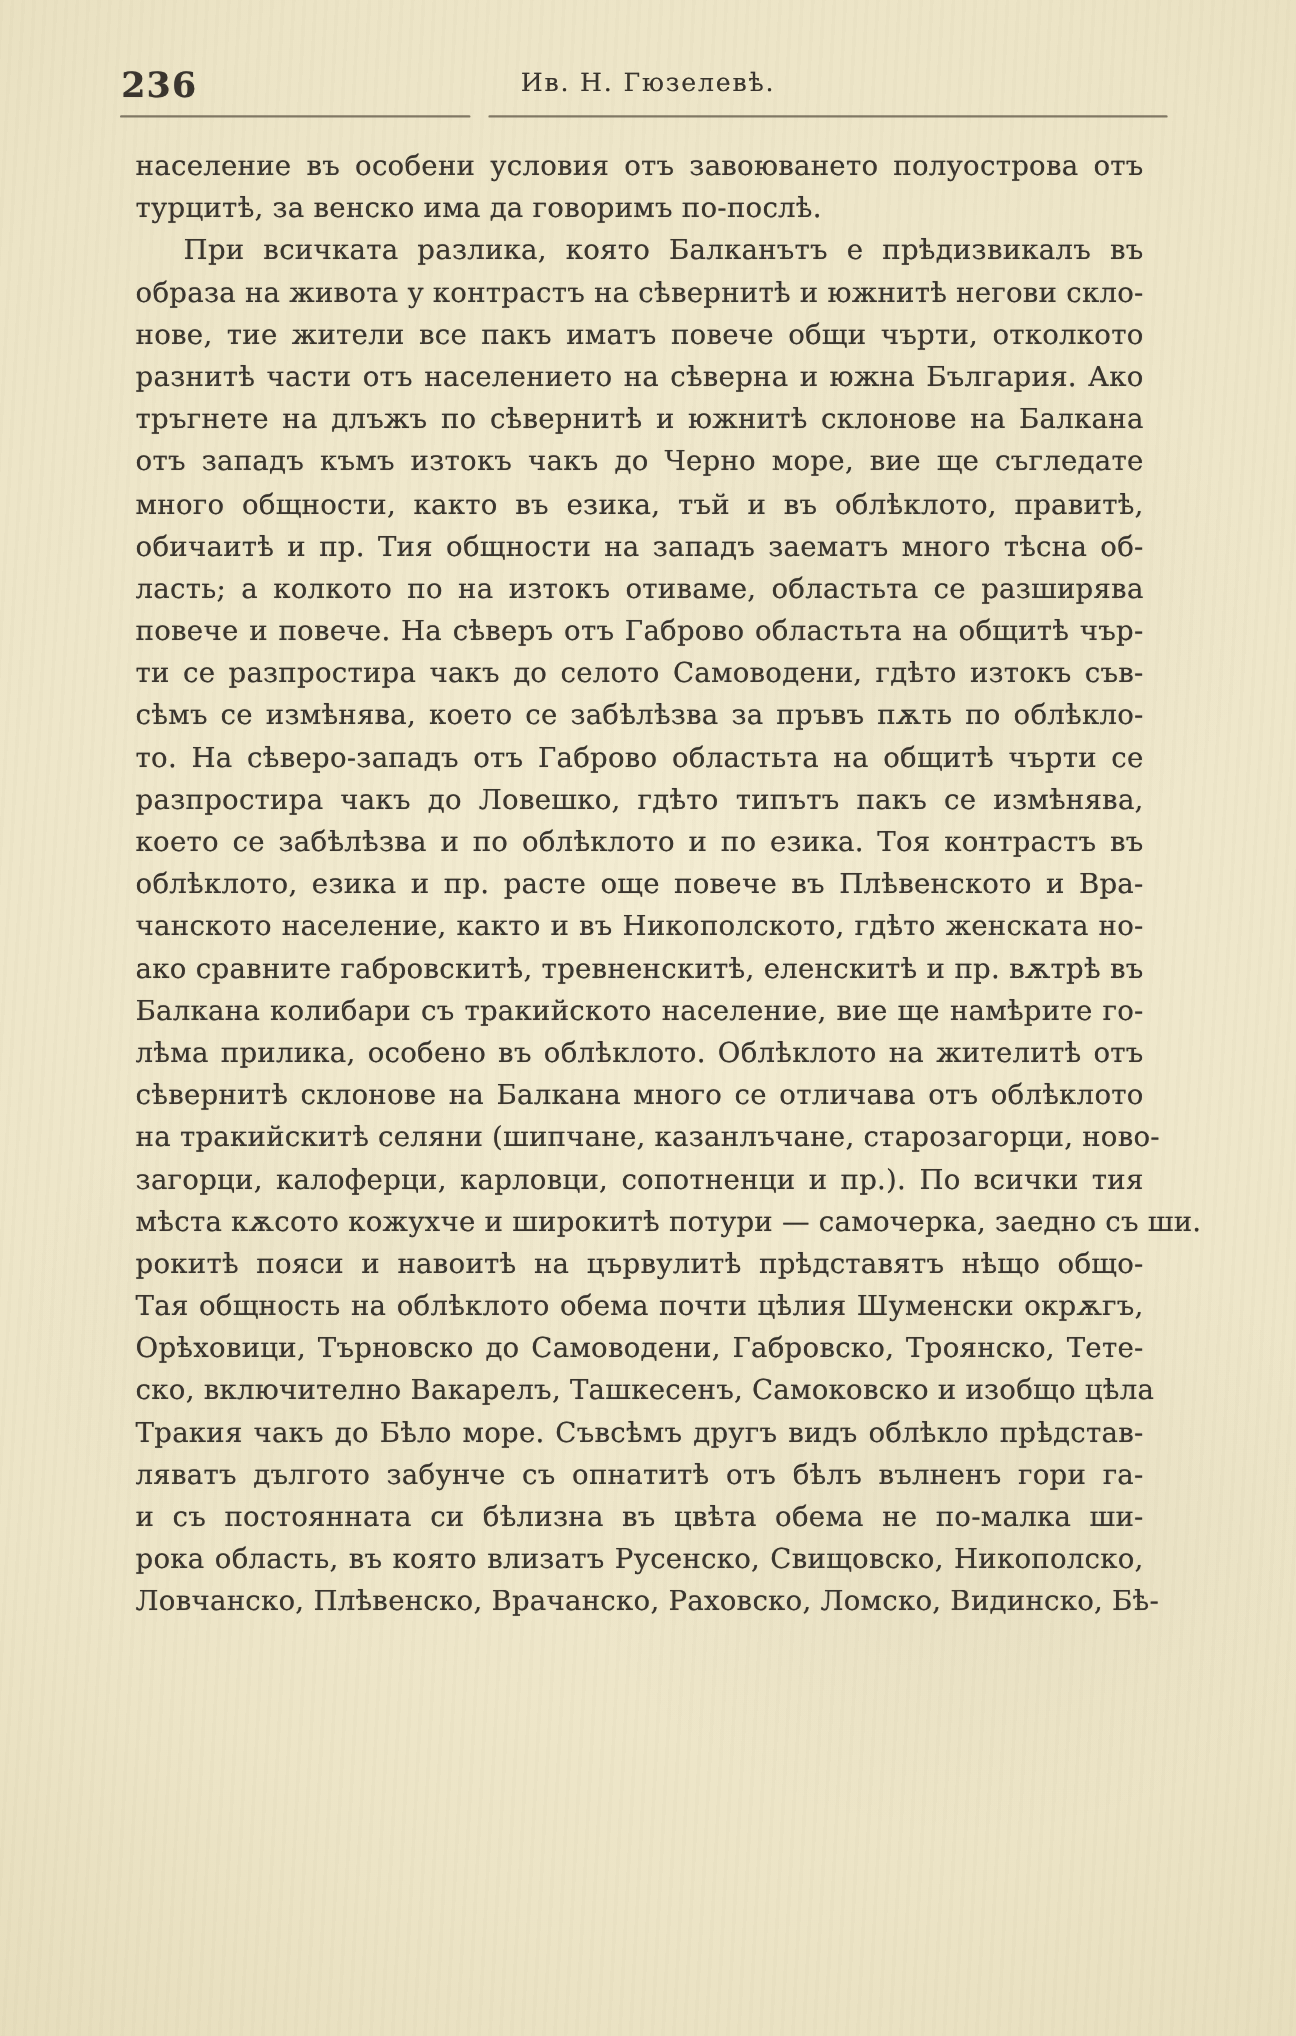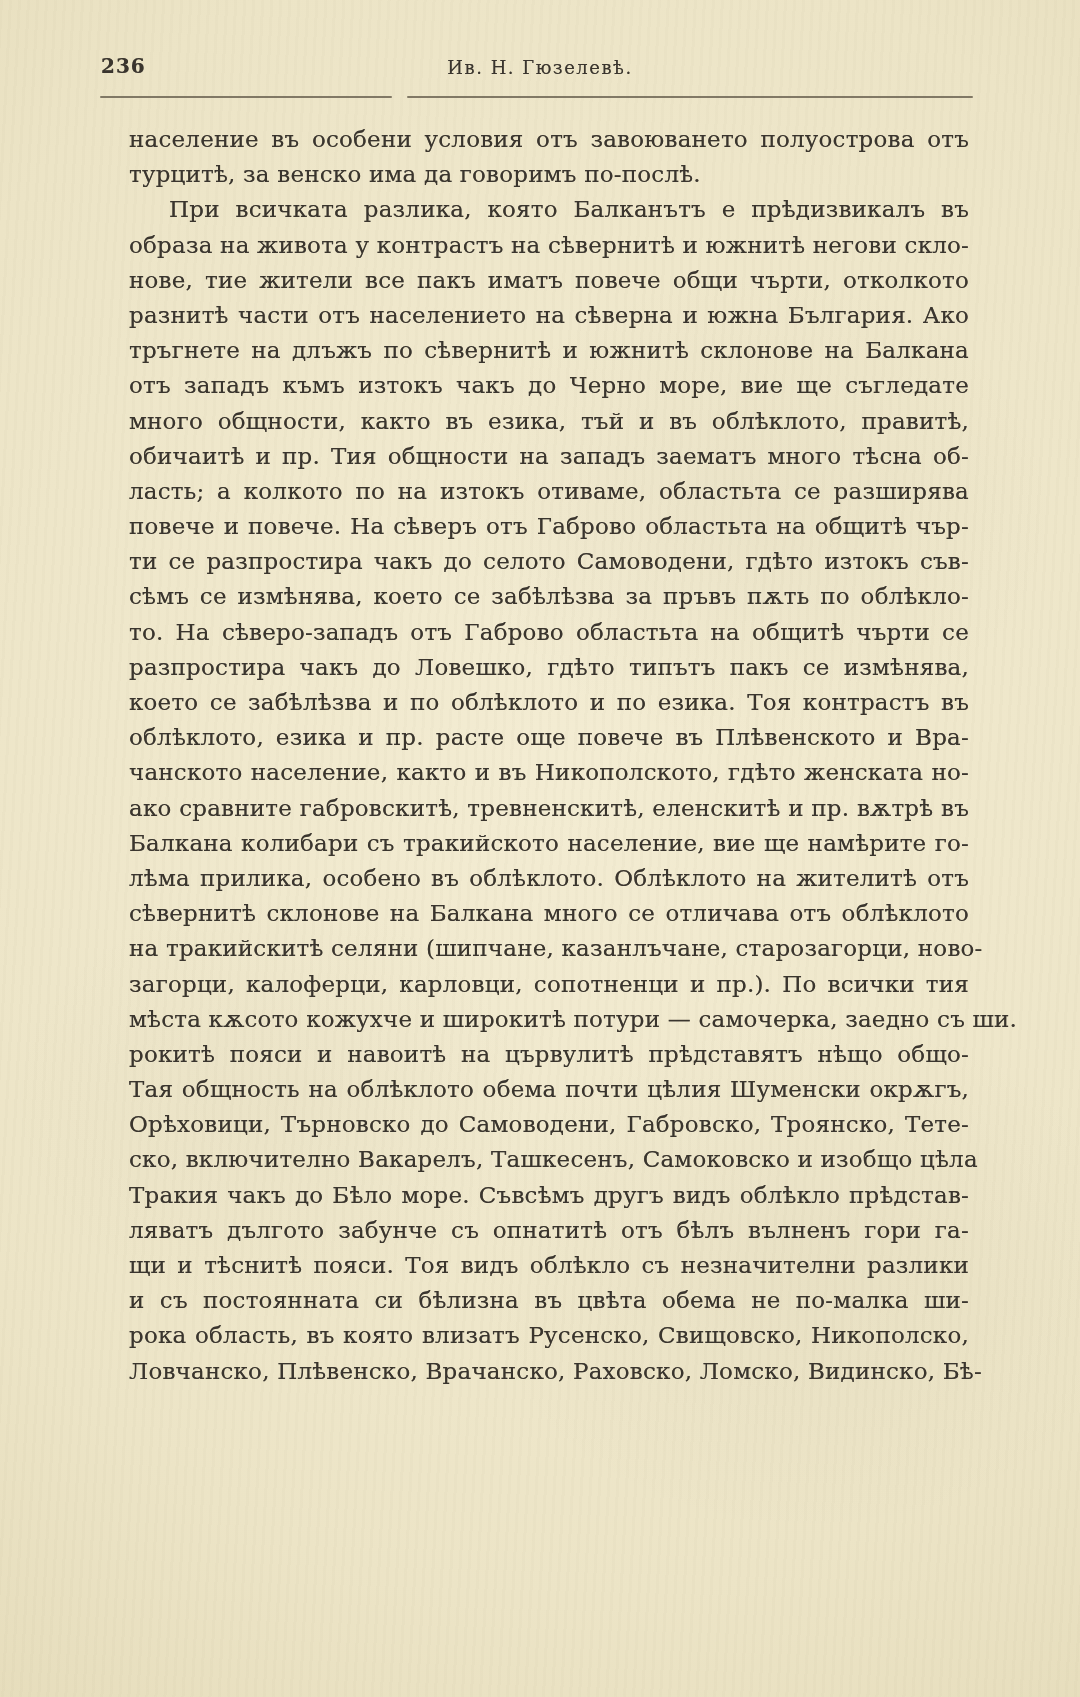--- a/index.html
+++ b/index.html
@@ -32,33 +32,33 @@
       radial-gradient(40% 20% at 70% 30%, rgba(120,110,80,0.05), transparent 70%),
       radial-gradient(35% 18% at 25% 65%, rgba(120,110,80,0.04), transparent 70%),
       radial-gradient(45% 22% at 75% 75%, rgba(120,110,80,0.05), transparent 70%),
       repeating-linear-gradient(93deg, rgba(110,100,70,0.022) 0 3px, transparent 3px 9px);
     pointer-events: none;
   }
   .page-number {
     position: absolute;
     top: 54px;
     left: 101px;
-    font-size: 20px;
+    font-size: 29px;
     font-weight: bold;
     letter-spacing: 1px;
     text-shadow: 0 0 0.6px rgba(58,53,46,0.55);
     text-align: right;
   }
   .running-header {
     position: absolute;
     top: 57px;
     left: 0;
     width: 100%;
     text-align: center;
-    font-size: 18px;
+    font-size: 21px;
     letter-spacing: 1.5px;
     text-shadow: 0 0 0.5px rgba(58,53,46,0.5);
   }
   .header-rule-left, .header-rule-right {
     position: absolute;
     top: 96px;
     height: 2px;
     background: #6d6553;
     opacity: 0.85;
     border-radius: 1px;
@@ -66,21 +66,20 @@
   .header-rule-left  { left: 100px; width: 292px; }
   .header-rule-right { left: 407px; width: 566px; }
   .text-block {
     position: absolute;
     top: 122px;
     left: 113px;
     width: 840px;
     font-size: 23px;
     letter-spacing: 0.2px;
     text-shadow: 0 0 0.6px rgba(58,53,46,0.6);
-    margin-left: 16px;
   }
   .line {
     height: 35.2px;
     line-height: 35.2px;
     white-space: nowrap;
     text-align: justify;
     text-align-last: justify;
   }
   .line.indent { padding-left: 40px; }
   .line.flush  { text-align-last: left; }
@@ -119,18 +118,17 @@
       <div class="line">сѣвернитѣ склонове на Балкана много се отличава отъ облѣклото</div>
       <div class="line">на тракийскитѣ селяни (шипчане, казанлъчане, старозагорци, ново-</div>
       <div class="line">загорци, калоферци, карловци, сопотненци и пр.). По всички тия</div>
       <div class="line">мѣста кѫсото кожухче и широкитѣ потури — самочерка, заедно съ ши.</div>
       <div class="line">рокитѣ пояси и навоитѣ на цървулитѣ прѣдставятъ нѣщо общо-</div>
       <div class="line">Тая общность на облѣклото обема почти цѣлия Шуменски окрѫгъ,</div>
       <div class="line">Орѣховици, Търновско до Самоводени, Габровско, Троянско, Тете-</div>
       <div class="line">ско, включително Вакарелъ, Ташкесенъ, Самоковско и изобщо цѣла</div>
       <div class="line">Тракия чакъ до Бѣло море. Съвсѣмъ другъ видъ облѣкло прѣдстав-</div>
       <div class="line">ляватъ дългото забунче съ опнатитѣ отъ бѣлъ вълненъ гори га-</div>
-      <div class="line">щи и тѣснитѣ пояси. Тоя видъ облѣкло съ незначителни разлики</div>
       <div class="line">и съ постоянната си бѣлизна въ цвѣта обема не по-малка ши-</div>
       <div class="line">рока область, въ която влизатъ Русенско, Свищовско, Никополско,</div>
       <div class="line">Ловчанско, Плѣвенско, Врачанско, Раховско, Ломско, Видинско, Бѣ-</div>
     </main>
 </div>
 
 </body></html>

